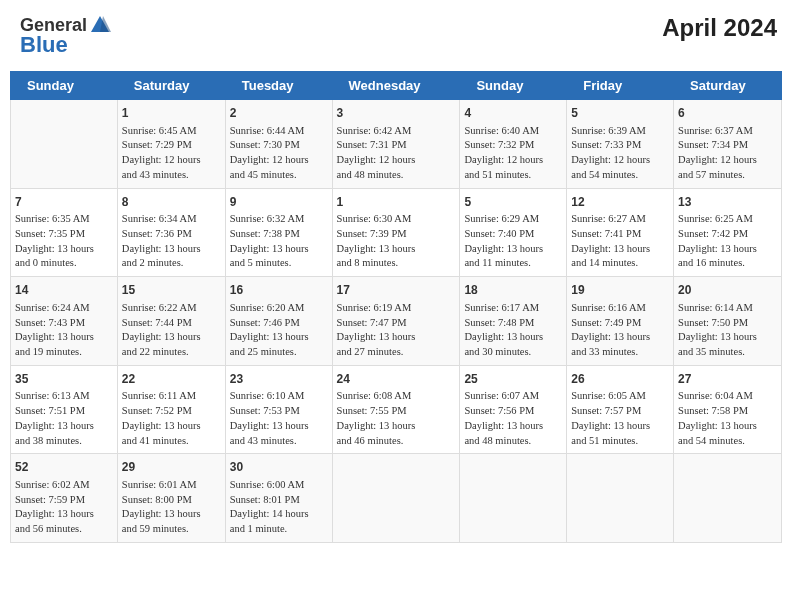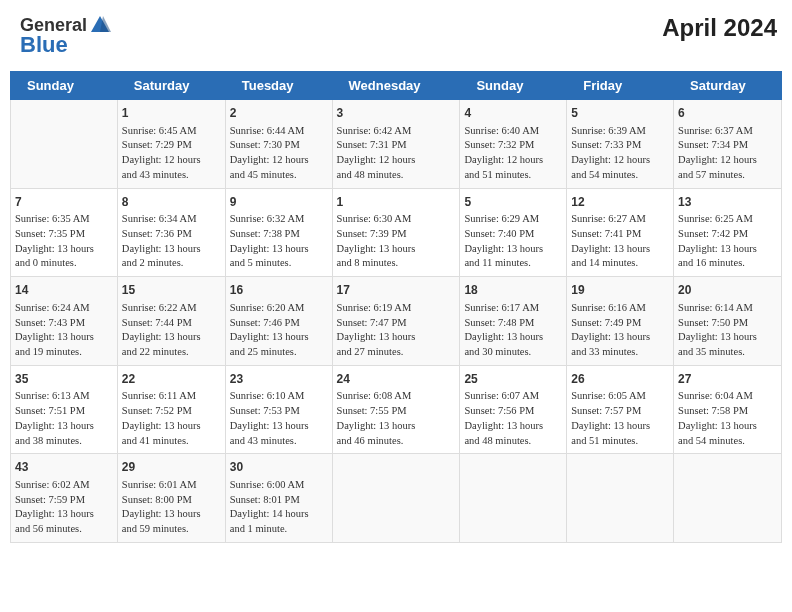--- a/index.html
+++ b/index.html
@@ -223,21 +223,21 @@
           <span class="day-num">26</span>
           <span class="cell-content">Sunrise: 6:05 AM<br>Sunset: 7:57 PM<br>Daylight: 13 hours<br>and 51 minutes.</span>
         </td>
         <td>
           <span class="day-num">27</span>
           <span class="cell-content">Sunrise: 6:04 AM<br>Sunset: 7:58 PM<br>Daylight: 13 hours<br>and 54 minutes.</span>
         </td>
       </tr>
       <tr>
         <td>
-          <span class="day-num">43</span>
+          <span class="day-num">52</span>
           <span class="cell-content">Sunrise: 6:02 AM<br>Sunset: 7:59 PM<br>Daylight: 13 hours<br>and 56 minutes.</span>
         </td>
         <td>
           <span class="day-num">29</span>
           <span class="cell-content">Sunrise: 6:01 AM<br>Sunset: 8:00 PM<br>Daylight: 13 hours<br>and 59 minutes.</span>
         </td>
         <td>
           <span class="day-num">30</span>
           <span class="cell-content">Sunrise: 6:00 AM<br>Sunset: 8:01 PM<br>Daylight: 14 hours<br>and 1 minute.</span>
         </td>

